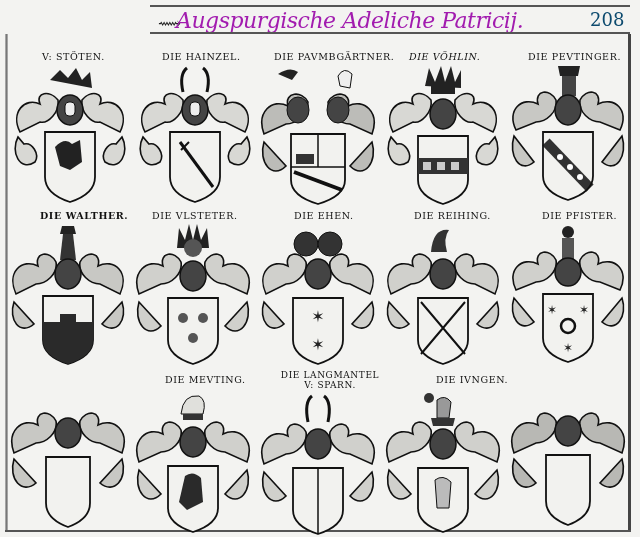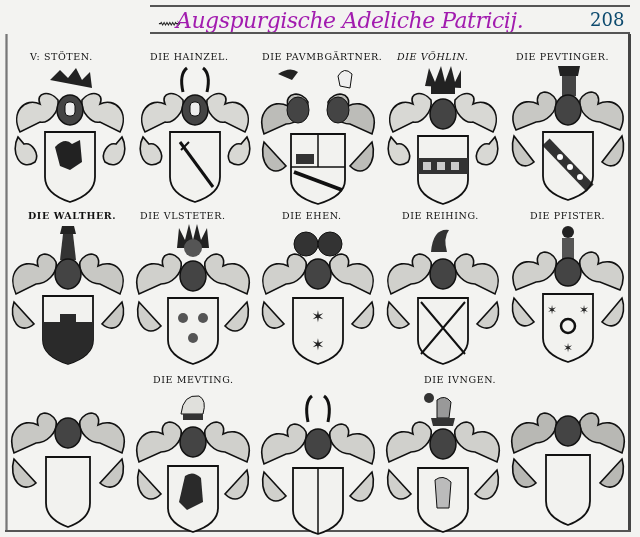--- a/index.html
+++ b/index.html
@@ -45,21 +45,21 @@
   }
   .page-number {
     position: absolute; left: 590px; top: 9px;
     font-family: "DejaVu Serif", serif; font-size: 18px; color: #0c4a6e;
   }
   .label {
     position: absolute;
     font-family: "DejaVu Serif", serif;
     font-size: 9.5px; letter-spacing: 0.6px; color: #111;
     white-space: nowrap; text-transform: uppercase;
-    line-height: 10px; text-align: center;
+    line-height: 10px; text-align: center; margin-left: 12px;
   }
   .arms {
     position: absolute; width: 120px; height: 145px;
   }
   .arms svg { width: 100%; height: 100%; display: block; }
 </style>
 </head>
 <body>
 
 <div class="page">
@@ -81,20 +81,21 @@
   <span class="label" style="left:397px;top:52px;font-style:italic;">DIE VÖHLIN.</span>
   <span class="label" style="left:516px;top:52px;">DIE PEVTINGER.</span>
 
   <span class="label" style="left:28px;top:211px;font-weight:bold;">DIE WALTHER.</span>
   <span class="label" style="left:140px;top:211px;">DIE VLSTETER.</span>
   <span class="label" style="left:282px;top:211px;">DIE EHEN.</span>
   <span class="label" style="left:402px;top:211px;">DIE REIHING.</span>
   <span class="label" style="left:530px;top:211px;">DIE PFISTER.</span>
 
   <span class="label" style="left:153px;top:375px;">DIE MEVTING.</span>
+  <span class="label" style="left:268px;top:370px;width:100px;white-space:normal;font-size:9px;">DIE LANGMANTEL V: SPARN.</span>
   <span class="label" style="left:424px;top:375px;">DIE IVNGEN.</span>
 
   <div class="arms" style="left:10px;top:62px;">
     <svg viewBox="0 0 120 145">
       <g fill="#d8d8d4" stroke="#111" stroke-width="1.6">
         <path d="M10 70 C0 50 15 35 30 42 C25 30 40 28 48 38 C50 50 38 62 30 60 Z"></path>
         <path d="M110 70 C120 50 105 35 90 42 C95 30 80 28 72 38 C70 50 82 62 90 60 Z"></path>
         <path d="M8 75 C0 90 10 110 25 100 C30 92 22 80 14 82 Z"></path>
         <path d="M112 75 C120 90 110 110 95 100 C90 92 98 80 106 82 Z"></path>
       </g>

